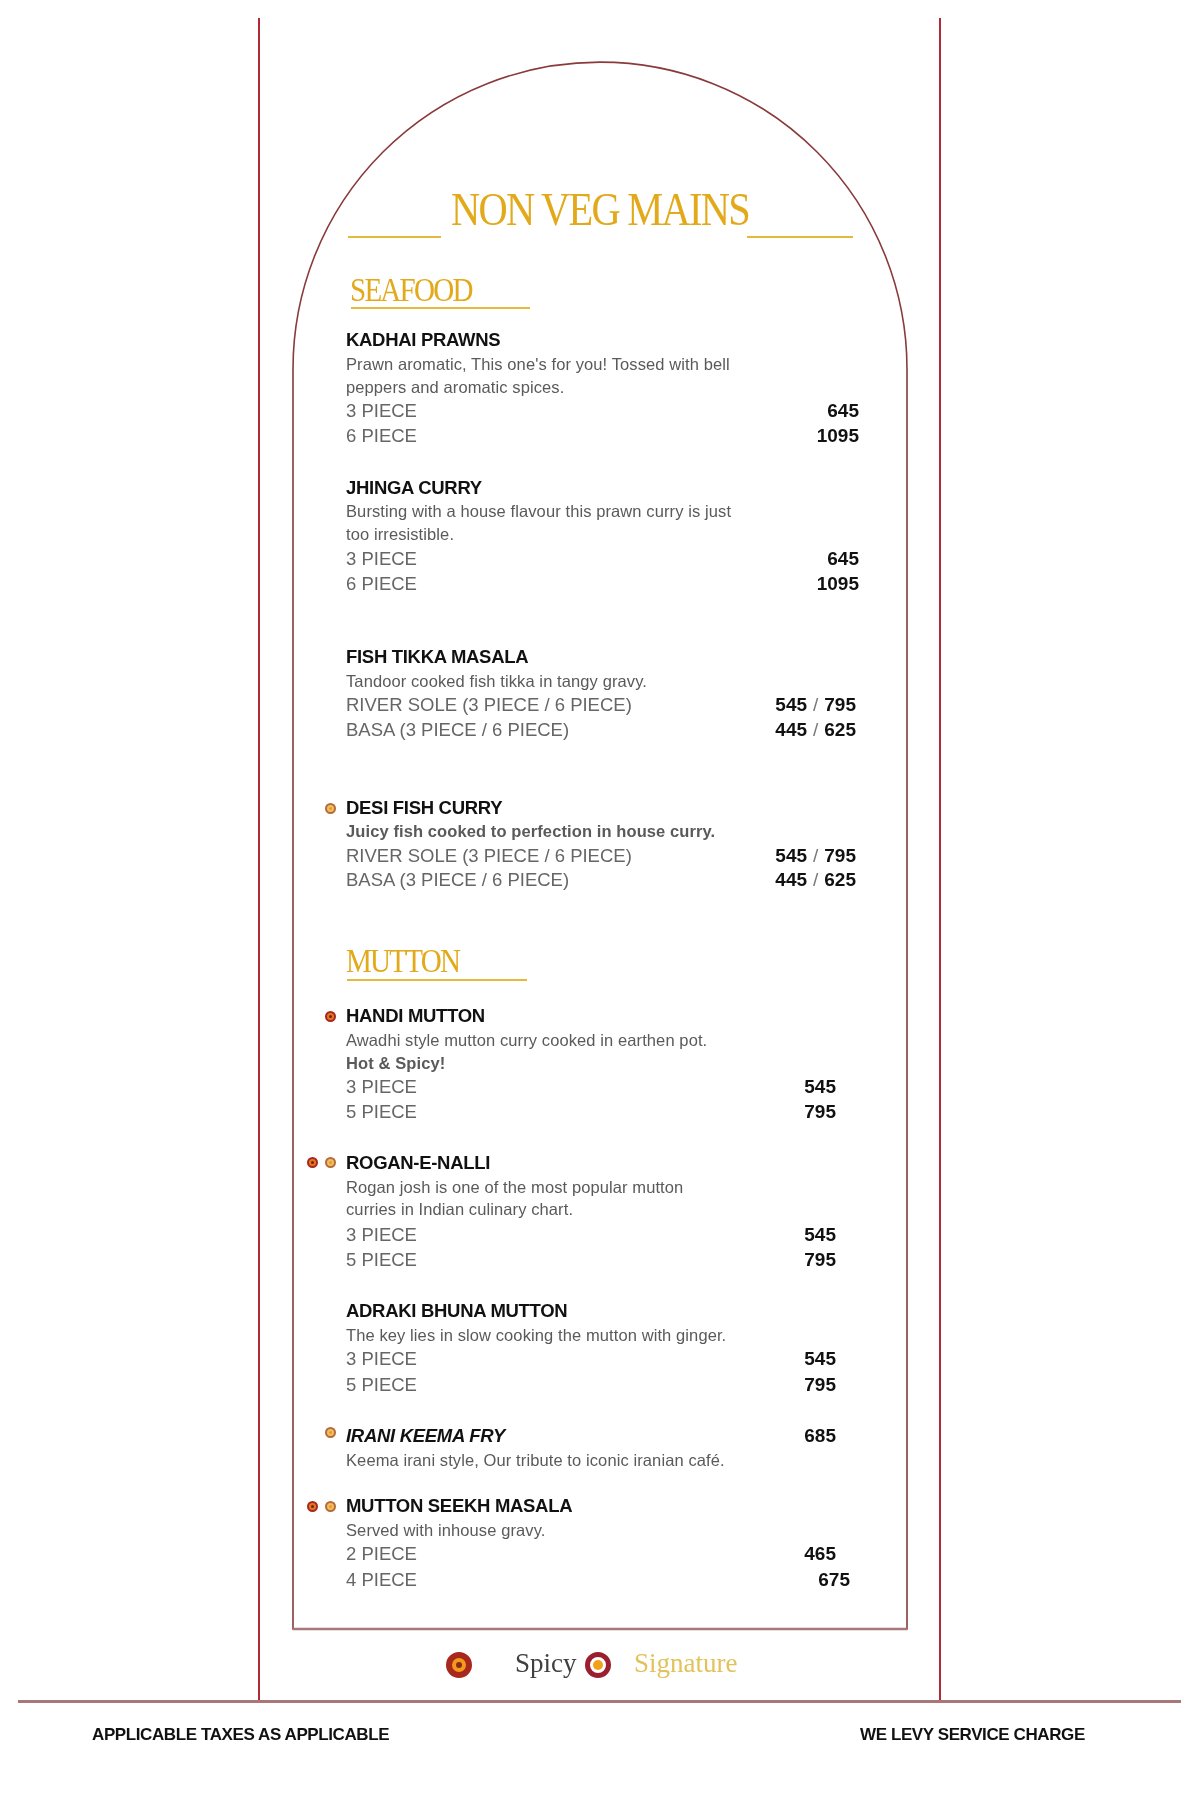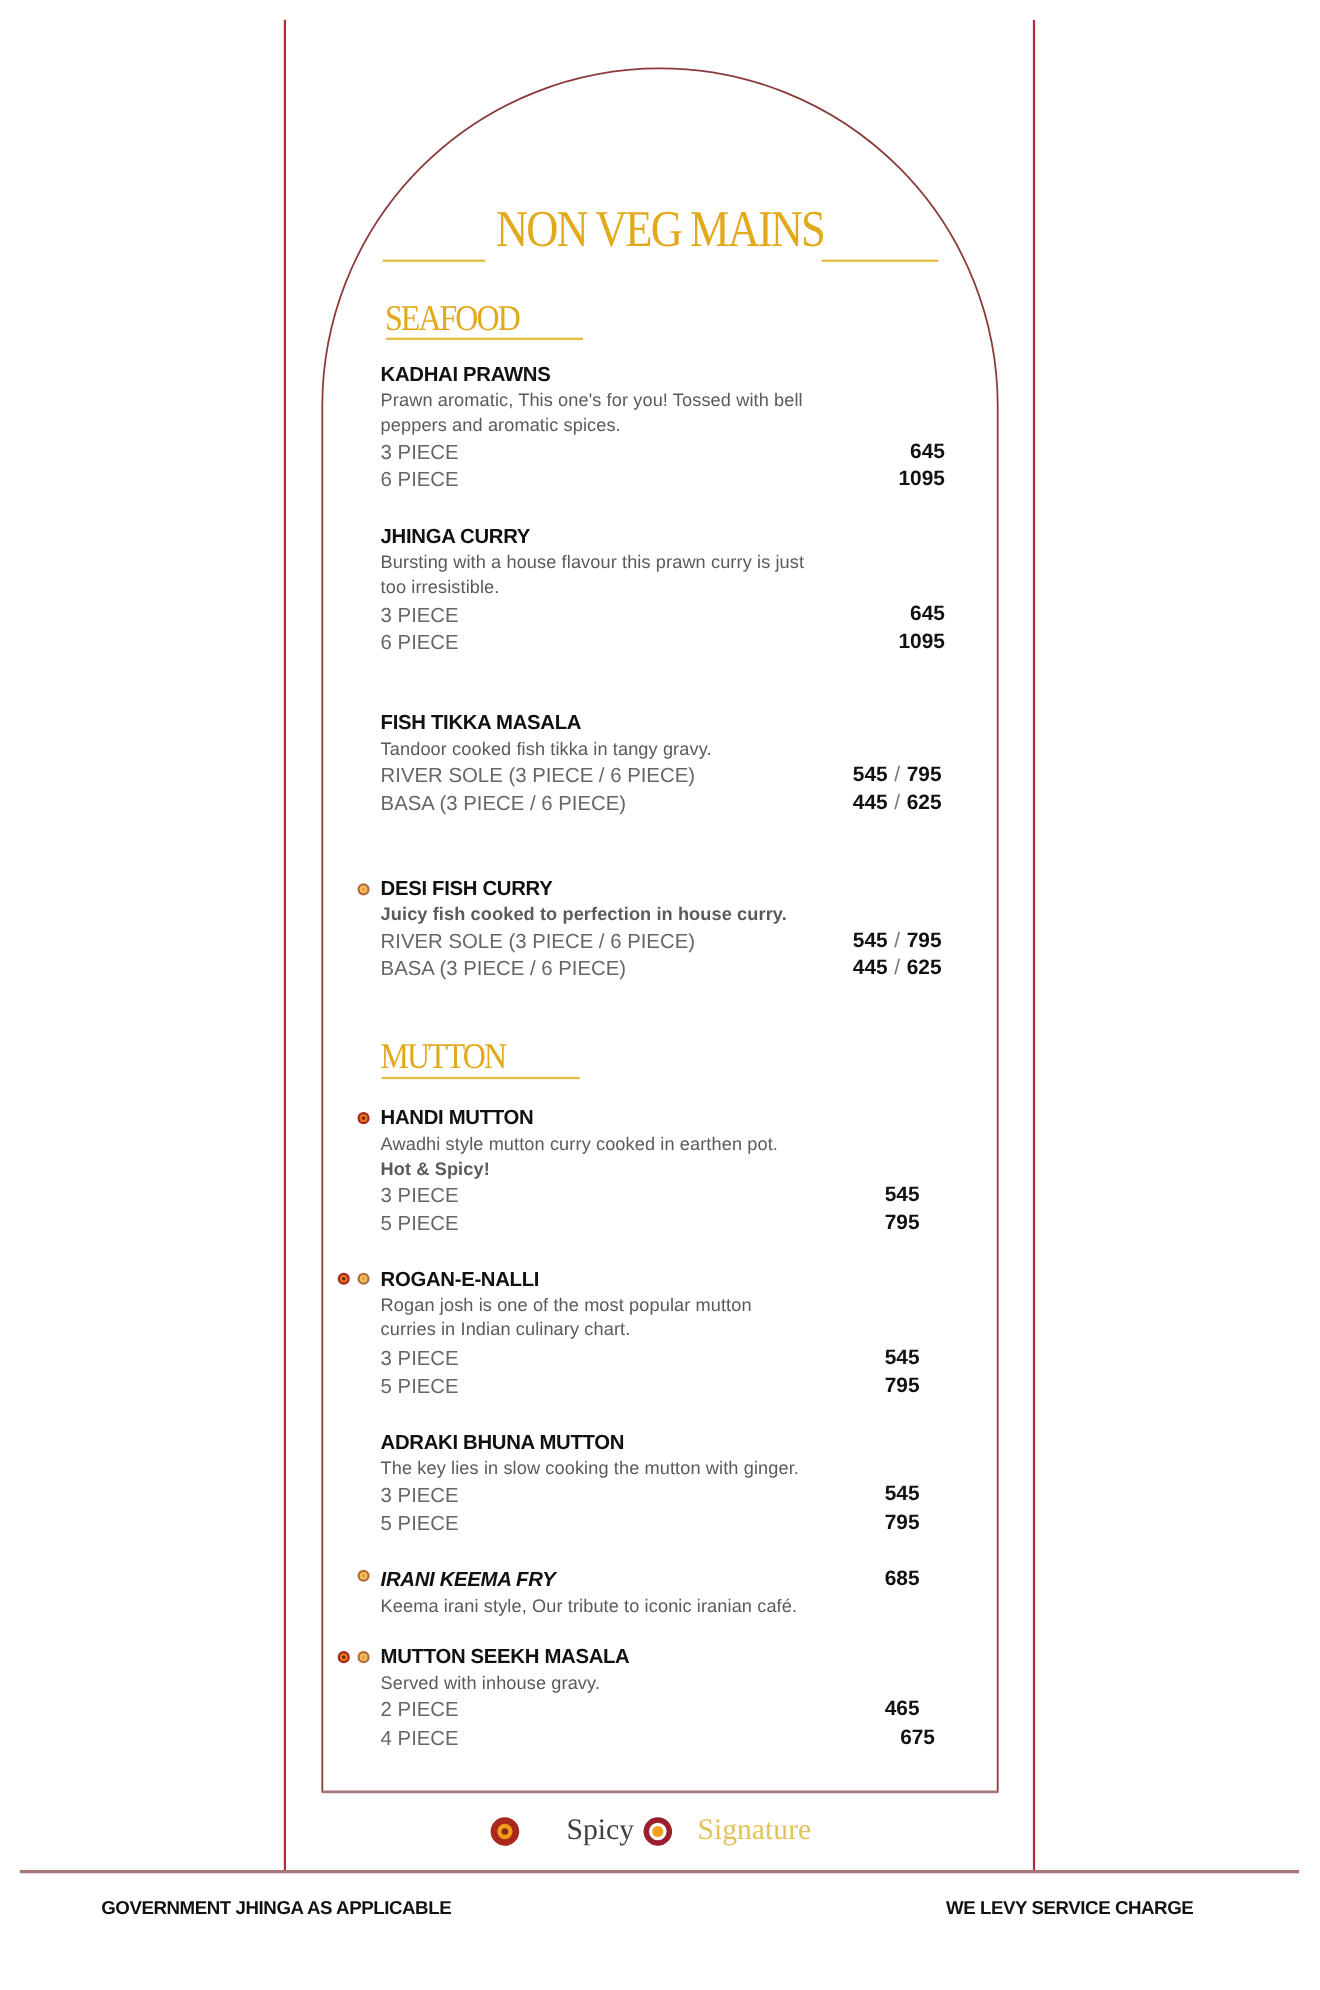--- a/index.html
+++ b/index.html
@@ -150,14 +150,14 @@
 
 <div>
   <span class="legend-icon spicy" style="left:446px; top:1652px;"></span>
   <span class="legend-label" style="left:495px; top:1648px; color:#404040;margin-left:20px;">Spicy</span>
   <span class="legend-icon signature" style="left:585px; top:1652px;"></span>
   <span class="legend-label" style="left:634px; top:1648px; color:#e2c25a;">Signature</span>
 </div>
 
 <div class="hrule" style="left:18px; top:1700px; width:1163px;"></div>
 
-<div class="footer" style="left:92px; top:1725px;">GOVERNMENT JHINGA AS APPLICABLE</div>
+<div class="footer" style="left:92px; top:1725px;">APPLICABLE TAXES AS APPLICABLE</div>
 <div class="footer" style="left:860px; top:1725px;text-align:center;">WE LEVY SERVICE CHARGE</div>
 
 </body></html>

